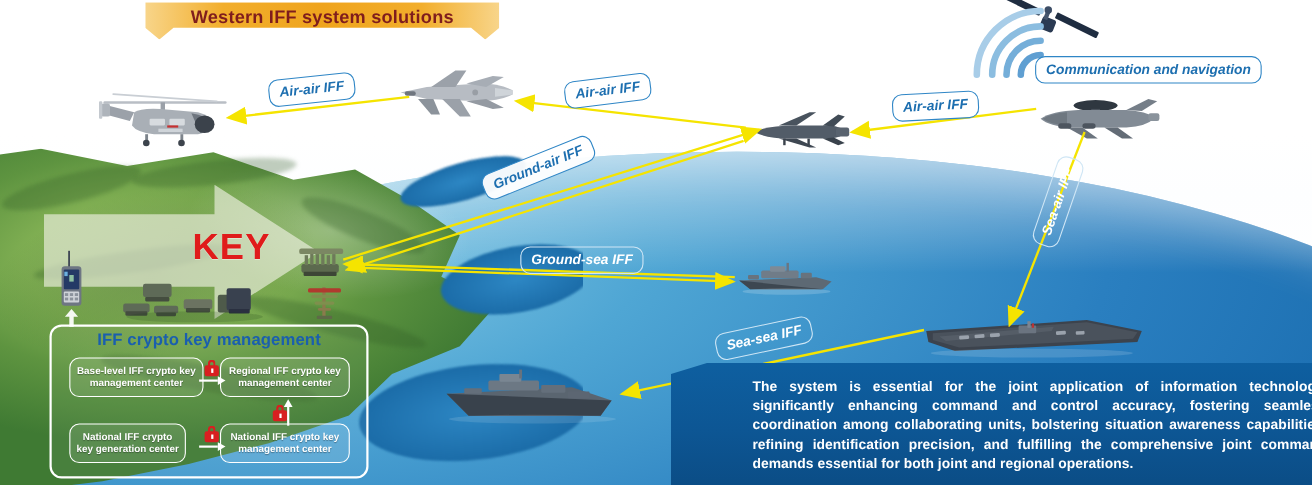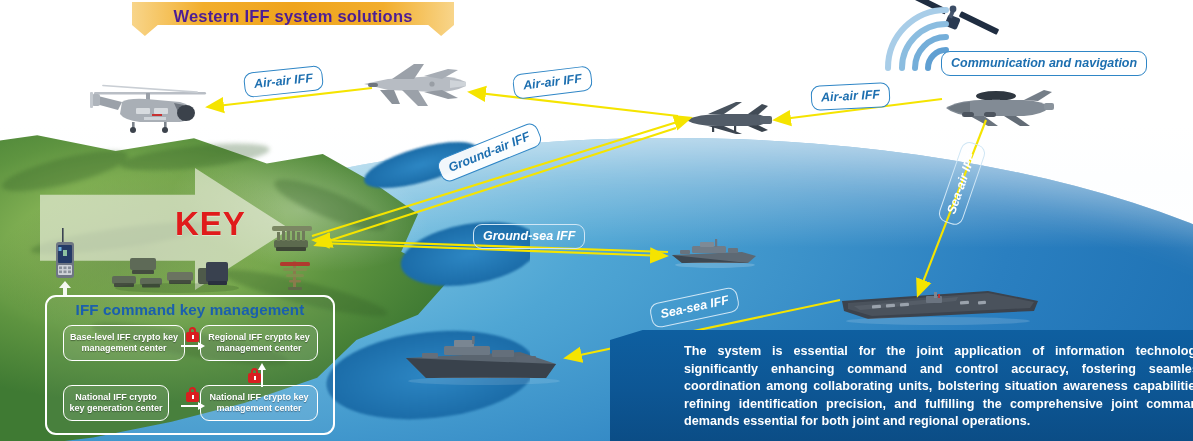--- a/index.html
+++ b/index.html
@@ -61,21 +61,21 @@
           background:rgba(255,255,255,.94); color:#1d6fb0;
           font-size:12.5px; font-weight:bold; padding:4px 9px 5px 9px;
           white-space:nowrap; font-style:italic; }
   .pill.onwater { background:transparent; border-color:#cfe6f5; color:#ffffff; }
 
   
   .ribbon { position:absolute; left:132px; top:2px; width:322px; height:34px;
         background:linear-gradient(90deg,#f8d58a 0%,#f2ae2c 22%,#efa41d 50%,#f2ae2c 78%,#f8d58a 100%);
         clip-path: polygon(0% 0%, 100% 0%, 100% 68%, 96% 100%, 92% 68%, 8% 68%, 4% 100%, 0% 68%); }
   .ribbon-title { position:absolute; left:132px; top:7px; width:322px; text-align:center;
-        color:#4c1d95; font-size:16.5px; font-weight:bold; letter-spacing:.2px; }
+        color:#7f1d1d; font-size:16.5px; font-weight:bold; letter-spacing:.2px; }
 
   
   .crypto-box { position:absolute; left:45px; top:295px; width:290px; height:140px;
         border:2px solid #ffffff; border-radius:11px; background:rgba(255,255,255,.05); }
   .crypto-title { position:absolute; left:45px; top:301px; width:290px; text-align:center;
         color:#1a5fae; font-size:15.2px; font-weight:bold; letter-spacing:.1px; }
   .cbox { position:absolute; border:1.6px solid #ffffff; border-radius:9px;
         background:rgba(255,255,255,.10); color:#ffffff; font-size:9px; font-weight:bold;
         line-height:11.5px; text-align:center; display:flex; align-items:center;
         justify-content:center; padding:3px 4px; text-shadow:0 1px 1px rgba(0,0,0,.35); }
@@ -360,21 +360,21 @@
   <div class="pill onwater" style="left:920px; top:171px; transform:rotate(-71deg); transform-origin:50% 50%;">Sea-air IFF</div>
 
   <div class="pill onwater" style="left:650px; top:295px; transform:rotate(-12deg);">Sea-sea IFF</div>
 
   <div class="pill" style="left:941px; top:32px;margin-top:19px;">Communication and navigation</div>
 
   <div class="ribbon"></div>
   <div class="ribbon-title">Western IFF system solutions</div>
 
   <div class="crypto-box"></div>
-  <div class="crypto-title">IFF command key management</div>
+  <div class="crypto-title">IFF crypto key management</div>
 
   <div class="cbox" style="left:200px; top:325px; width:118px; height:36px;">Regional IFF crypto key management center</div>
 
   <div class="cbox" style="left:63px; top:325px; width:122px; height:36px;">Base-level IFF crypto key management center</div>
 
   <div class="cbox" style="left:63px; top:385px; width:106px; height:36px;">National IFF crypto key generation center</div>
 
   <div class="cbox" style="left:200px; top:385px; width:118px; height:36px;">National IFF crypto key management center</div>
 
   <div class="lock" style="left:186px; top:327px;">

